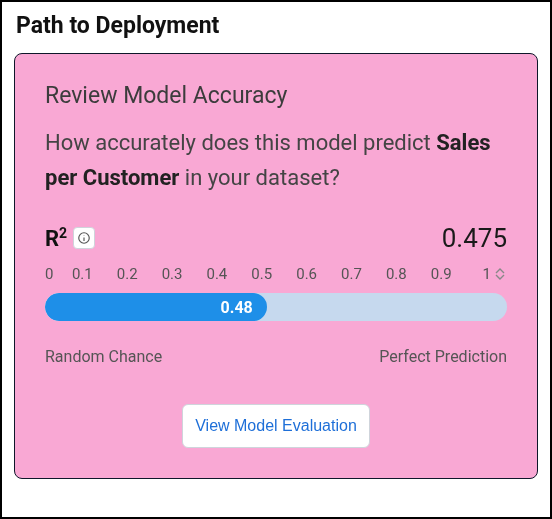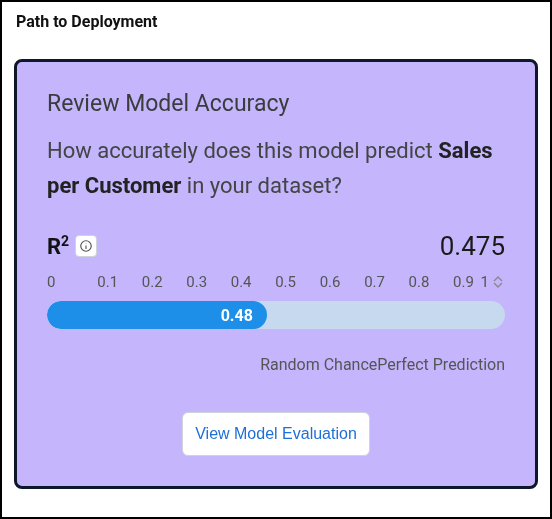--- a/index.html
+++ b/index.html
@@ -7,30 +7,30 @@
       font-family: -apple-system, BlinkMacSystemFont, "Segoe UI", Roboto, Helvetica, Arial, sans-serif;
       background: #fff;
       color: #333;
       width: 552px;
       height: 519px;
       border: 2px solid #000;
       padding: 10px 12px 12px 12px;
       position: relative;
     }
     .page-title {
-      font-size: 16px;
+      font-size: 23px;
       font-weight: 700;
       color: #111;
-      margin: 0 0 28px 2px;
+      margin: 0 0 14px 2px;
     }
     .card {
-      border: 3px solid #0f172a;
+      border: 1px solid #0f172a;
       border-radius: 8px;
       padding: 28px 30px 30px 30px;
-      background: #c4b5fd;
+      background: #f9a8d4;
     }
     .card-title {
       font-size: 23px;
       font-weight: 400;
       color: #3c3c3c;
       margin-bottom: 16px;
     }
     .subtitle {
       font-size: 22px;
       color: #444;
@@ -76,21 +76,21 @@
     }
     .tick-row {
       display: flex;
       justify-content: space-between;
       align-items: center;
       font-size: 15px;
       color: #555;
       margin-bottom: 10px;
       padding-right: 0;
     }
-    .tick { flex: 1; text-align: right; }
+    .tick { flex: 1; text-align: left; }
     .tick:first-child { text-align: left; flex: 0.6; }
     .tick-last-wrap {
       display: flex;
       align-items: center;
       gap: 4px;
       flex: 0.7;
       justify-content: flex-end;
     }
     .stepper {
       width: 12px;
@@ -121,21 +121,21 @@
       justify-content: flex-end;
       padding-right: 14px;
     }
     .bar-fill-label {
       color: #fff;
       font-size: 16px;
       font-weight: 700;
     }
     .legend-row {
       display: flex;
-      justify-content: flex-end;
+      justify-content: space-between;
       font-size: 16px;
       color: #555;
       margin-bottom: 38px;
     }
     .eval-row {
       display: flex;
       justify-content: center;
     }
     .eval-btn {
       border: 1px solid #cfd4db;

